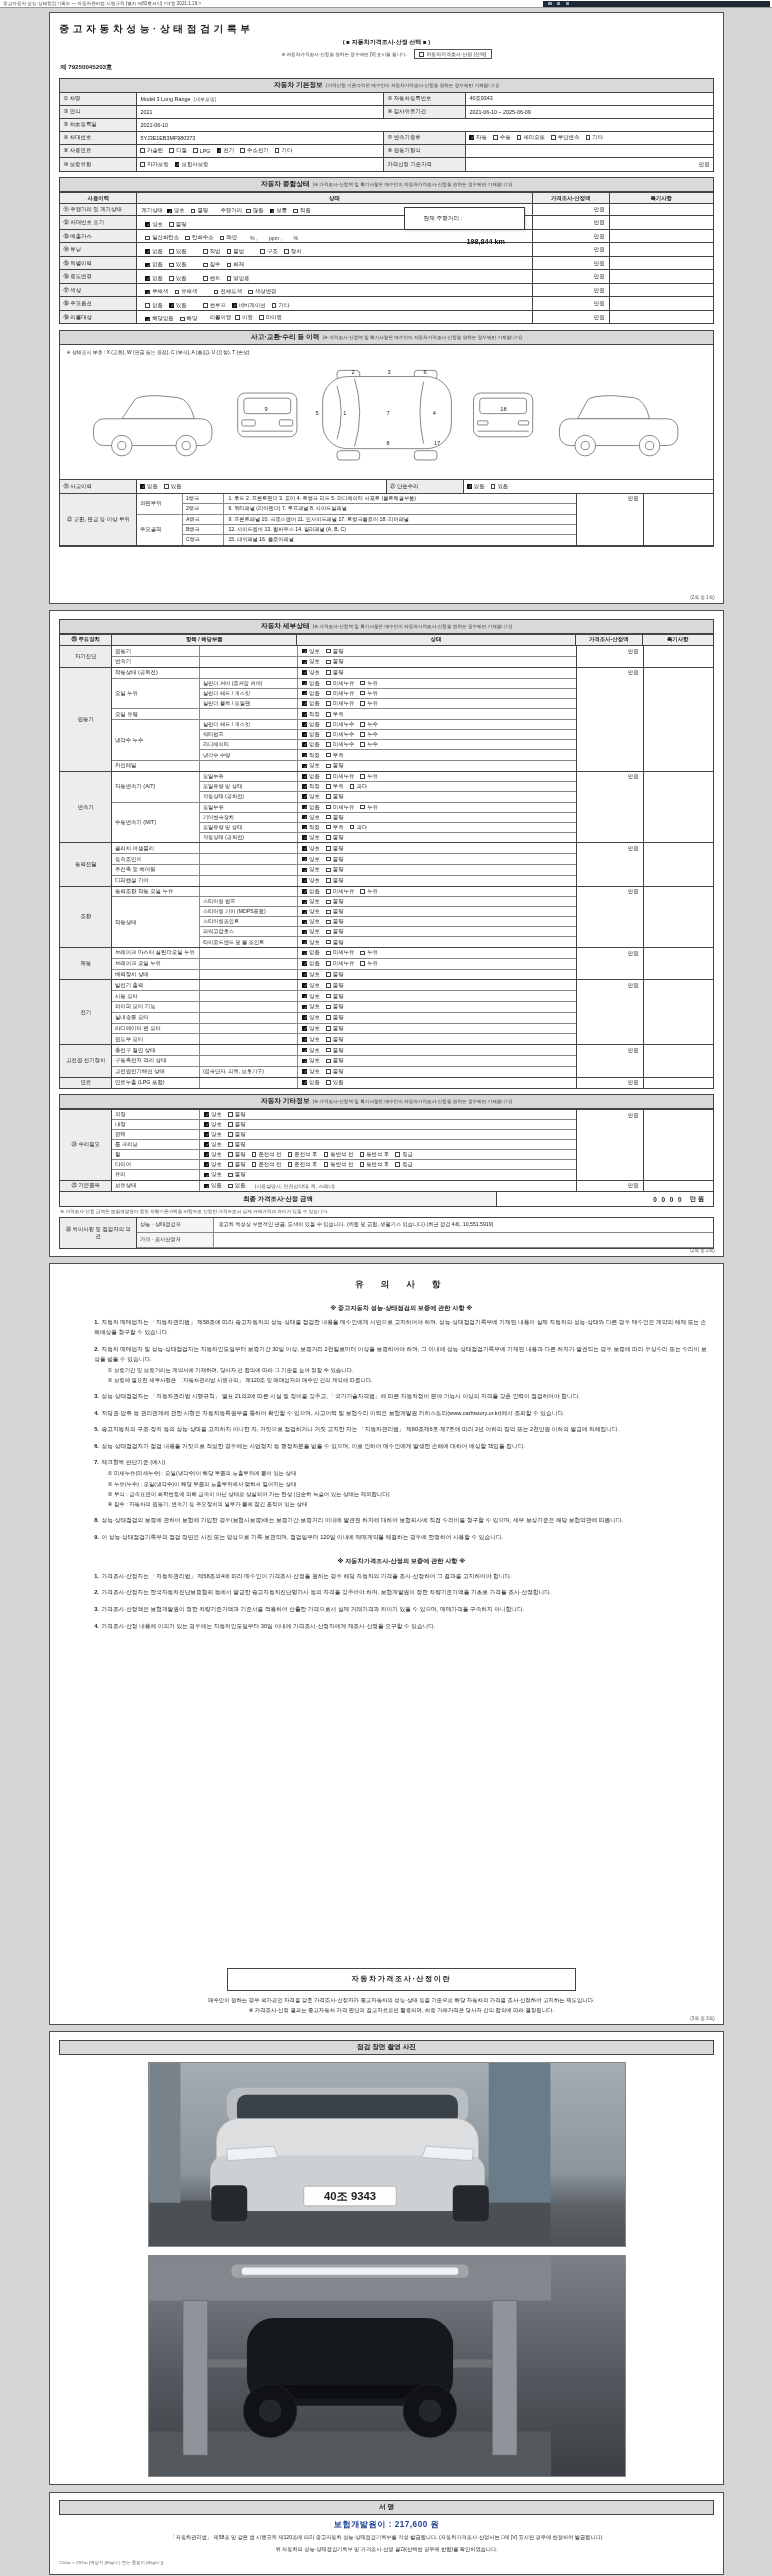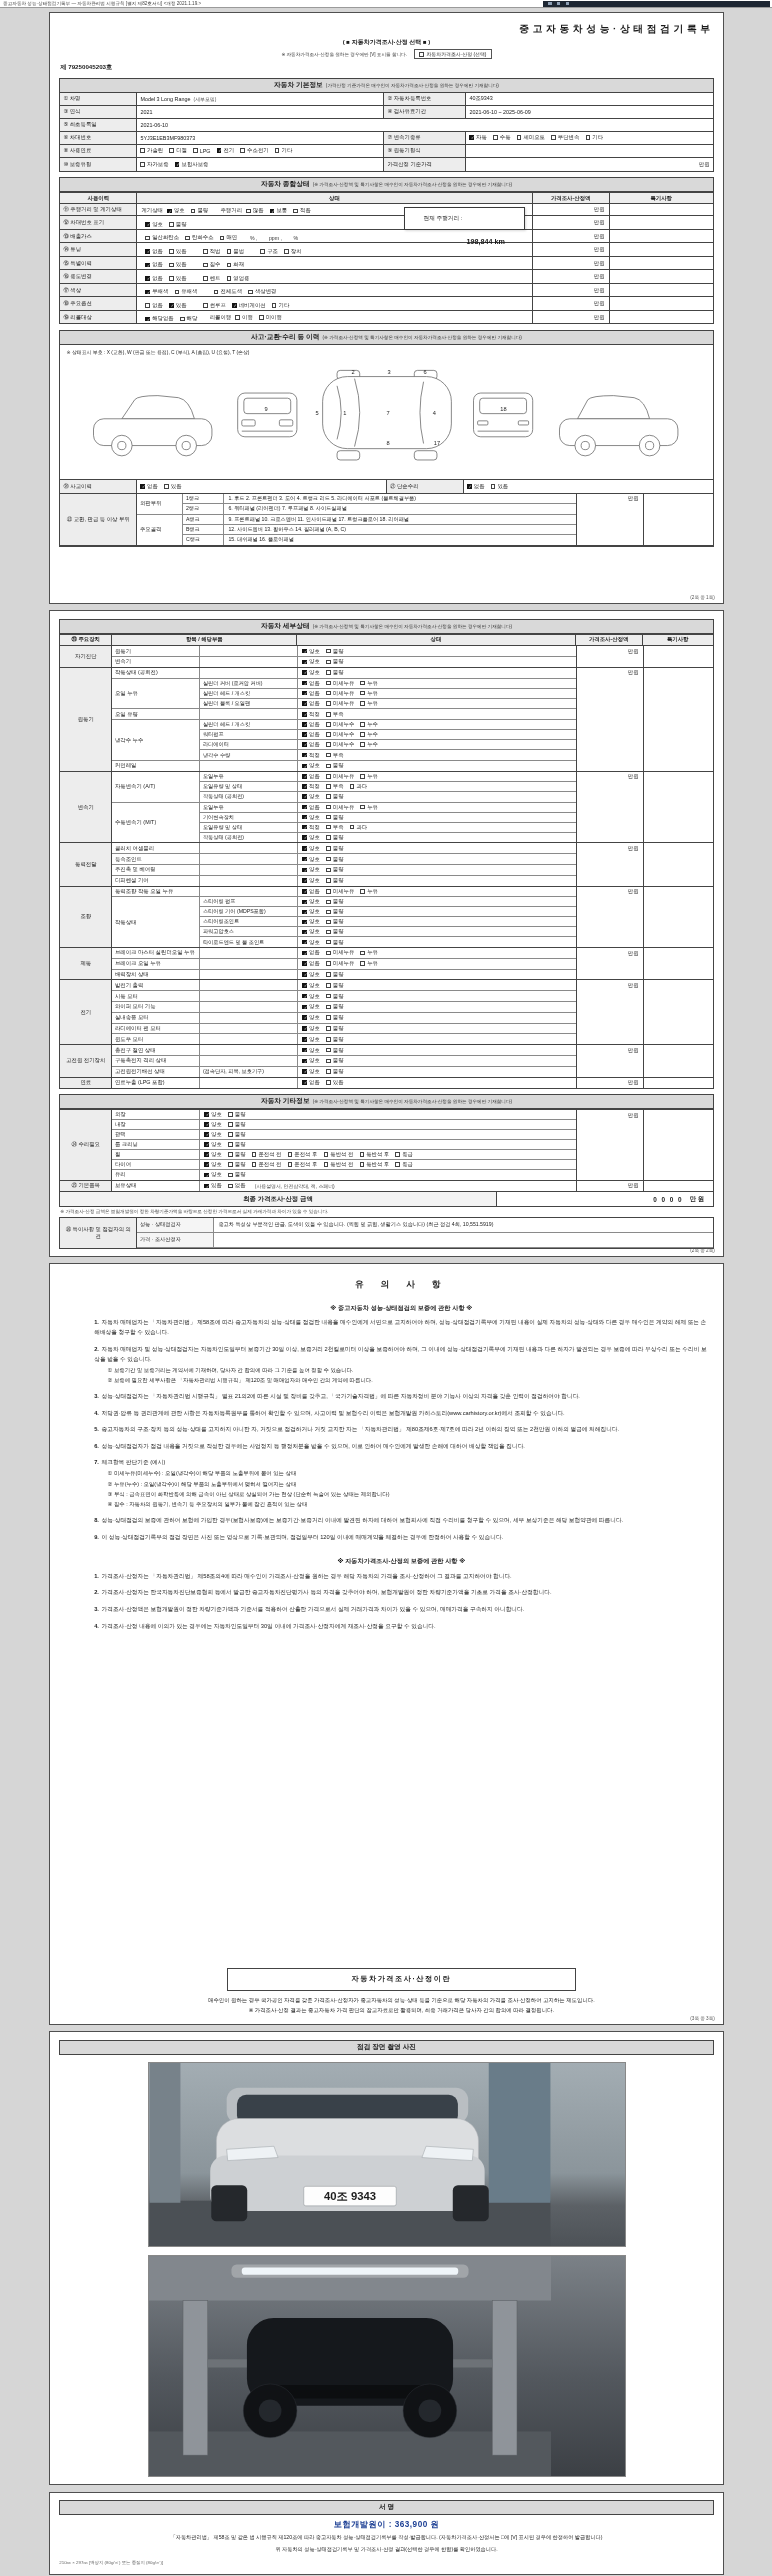--- a/index.html
+++ b/index.html
@@ -8,21 +8,21 @@
   
   .topstrip{height:8.2px;background:#fff;border-bottom:0.5px solid #9a9a9a;display:flex;justify-content:space-between;align-items:center;padding:0 3.1px;}
   .topstrip .ref{font-size:4.6px;color:#444;white-space:nowrap;}
   .darkchip{width:227px;height:6.2px;background:#1e2733;display:flex;align-items:center;gap:5.2px;padding:0 5.2px;}
   .darkchip i{width:3.6px;height:3.6px;background:#8fa0b5;display:inline-block;}
   
   .pages{padding:4.1px 49px 5.2px 49px;display:flex;flex-direction:column;gap:6.2px;}
   .page{background:#fff;border:0.5px solid #4f4f4f;padding:7.2px 9.3px;position:relative;}
   .pnote{position:absolute;right:8.2px;bottom:3.1px;font-size:4.6px;color:#555;}
   
-  .doctitle{text-align:right;font-size:9.8px;font-weight:bold;letter-spacing:3.6px;margin-top:2.1px;}
+  .doctitle{text-align:left;font-size:9.8px;font-weight:bold;letter-spacing:3.6px;margin-top:2.1px;}
   .docsub{text-align:center;font-size:6px;font-weight:bold;margin-top:2.1px;}
   .selrow{display:flex;justify-content:center;align-items:center;gap:7.2px;margin-top:2.6px;}
   .selnote{font-size:4.6px;color:#333;}
   .selbox{border:0.5px solid #555;padding:1px 4.1px;font-size:4.9px;display:flex;align-items:center;gap:2.6px;}
   .docno{font-size:6.2px;font-weight:bold;margin:4.1px 0 1px 1px;}
   
   .secbar{border:0.5px solid #444;background:#d9d9d9;text-align:center;font-weight:bold;font-size:6.7px;padding:2.1px 0;margin-top:5.2px;}
   .secnote{font-weight:normal;font-size:4.6px;color:#333;margin-left:3.1px;}
   
   .grid{border:0.5px solid #444;border-top:none;}
@@ -2028,21 +2028,21 @@
         <circle cx="235" cy="300" r="22" fill="#24282d"></circle>
         <circle cx="545" cy="300" r="22" fill="#24282d"></circle>
       </svg>
     </div>
   </div>
 </div>
 
 <div class="page" style="min-height:70px;">
   <div class="secbar" style="margin-top:0">서 명</div>
   <div class="signinner">
-    <div class="premium"><span>보험개발원이 :</span> <span>363,900 원</span></div>
+    <div class="premium"><span>보험개발원이 :</span> <span>217,600 원</span></div>
     <div class="signline">「자동차관리법」 제58조 및 같은 법 시행규칙 제120조에 따라 중고자동차 성능·상태점검기록부를 작성·발급합니다. (자동차가격조사·산정서는 □에 [V] 표시된 경우에 한정하여 발급합니다)</div>
     <div class="signline">위 자동차의 성능·상태점검기록부 및 가격조사·산정 결과(선택한 경우에 한함)를 확인하였습니다.</div>
     <div class="paper">210㎜ × 297㎜ [백상지 (80g/㎡) 또는 중질지 (80g/㎡)]</div>
   </div>
 </div>
 
 </div>
 
 
 </body></html>

